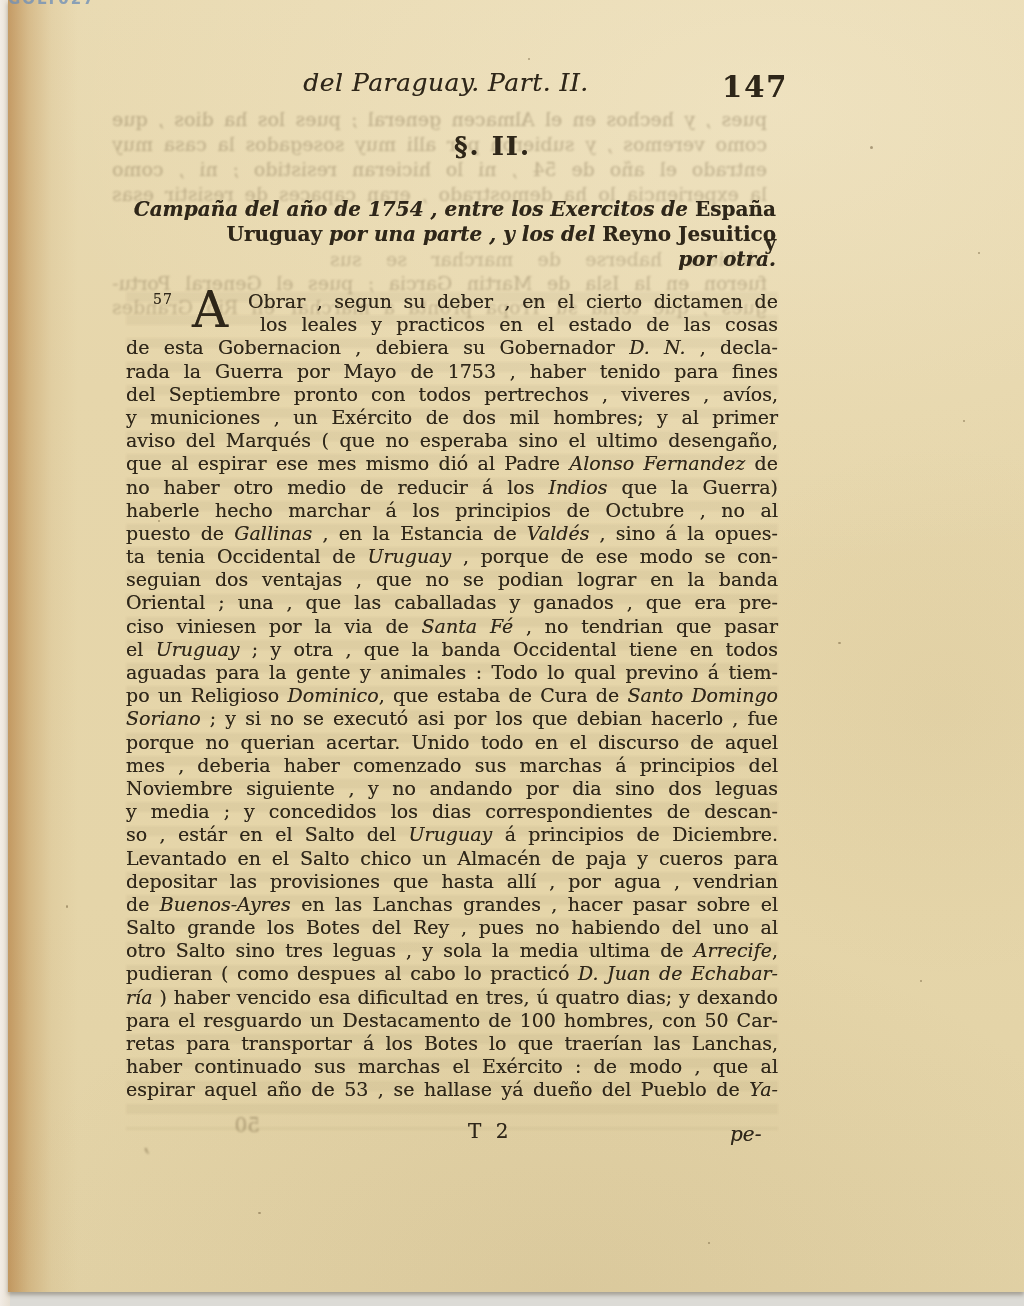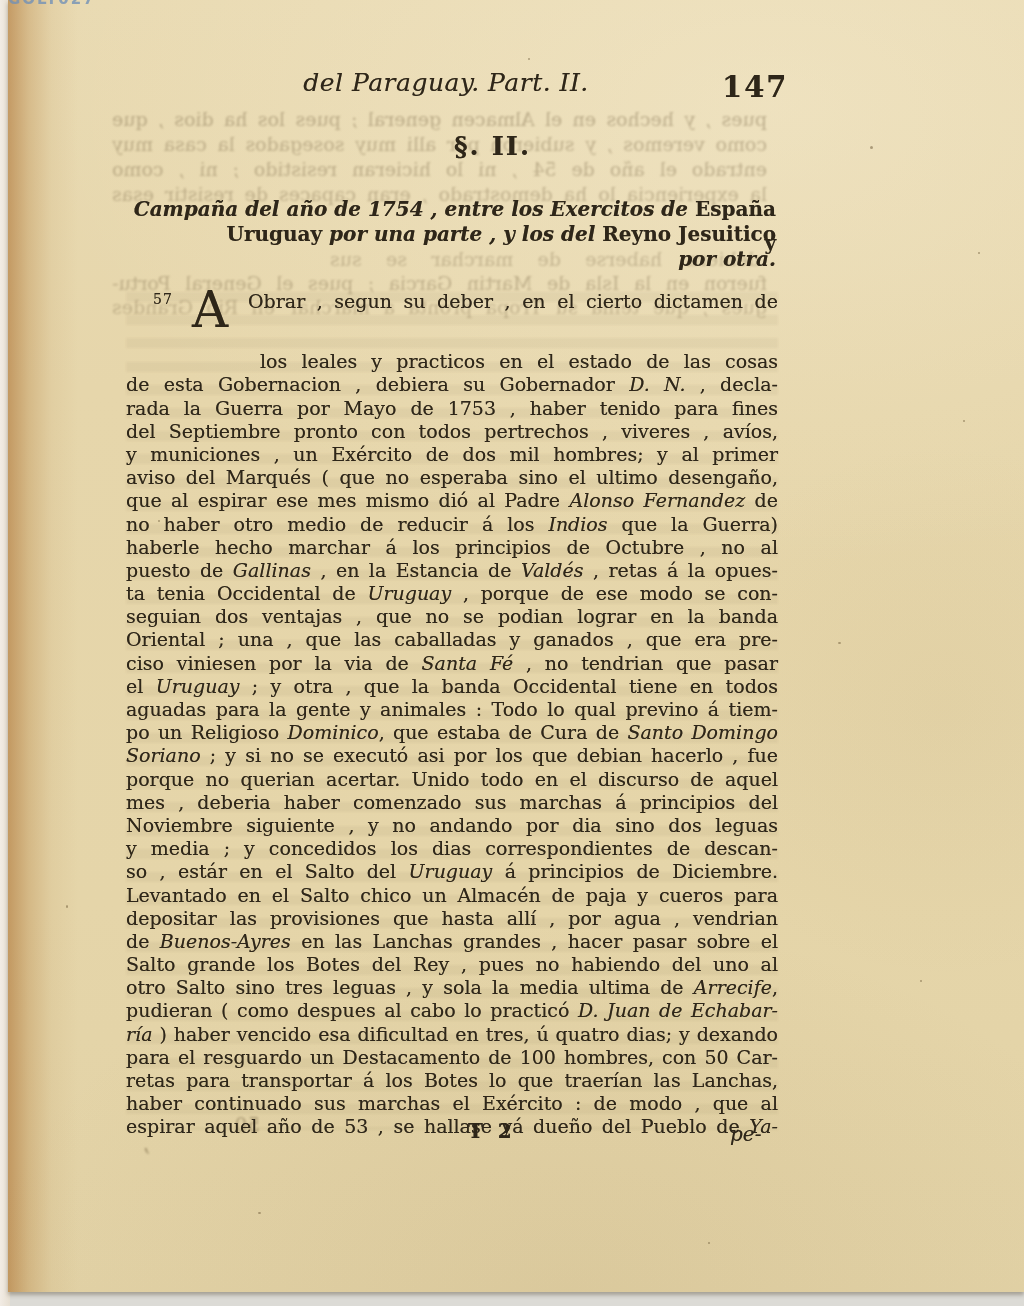--- a/index.html
+++ b/index.html
@@ -50,24 +50,24 @@
   .body-block{
     position:absolute;left:118px;top:290px;width:652px;
     font-size:19px;
   }
   .body-block .line{
     height:23.2px;line-height:23.2px;
     text-align:justify;text-align-last:justify;text-justify:inter-word;
     white-space:normal;overflow:visible;
   }
   .body-block .line.dc1{padding-left:122px;}
-  .body-block .line.dc2{padding-left:134px;margin-top:37px;}
+  .body-block .line.dc2{padding-left:134px;}
   .para-num{position:absolute;left:27px;top:1px;font-size:14px;letter-spacing:1px;}
   .drop-cap{position:absolute;left:66px;top:-3px;font-size:50px;line-height:46px;}
-  .signature{position:absolute;left:460px;top:1119px;font-size:20px;font-weight:bold;letter-spacing:4px;text-align:right;}
+  .signature{position:absolute;left:460px;top:1119px;font-size:20px;font-weight:normal;letter-spacing:4px;text-align:right;}
   .catchword{position:absolute;left:722px;top:1122px;font-size:20px;font-style:italic;text-align:center;}
   .bleed{
     position:absolute;transform:scaleX(-1);filter:blur(.8px);
     color:#6e5c3c;font-size:19px;line-height:22px;
     text-align:justify;text-align-last:justify;pointer-events:none;
   }
   .show-through{
     position:absolute;left:118px;top:292px;width:652px;height:838px;pointer-events:none;
     background:repeating-linear-gradient(180deg, rgba(125,105,65,.065) 0 10px, rgba(125,105,65,0) 10px 23.2px);
     filter:blur(1px);
@@ -115,21 +115,21 @@
         <div class="line dc1"><span>Obrar , segun su deber , en el cierto dictamen de</span></div>
         <div class="line dc2"><span>los leales y practicos en el estado de las cosas</span></div>
         <div class="line"><span>de esta Gobernacion , debiera su Gobernador </span><span class="it">D. N.</span><span> , decla-</span></div>
         <div class="line"><span>rada la Guerra por Mayo de 1753 , haber tenido para fines</span></div>
         <div class="line"><span>del Septiembre pronto con todos pertrechos , viveres , avíos,</span></div>
         <div class="line"><span>y municiones , un Exército de dos mil hombres; y al primer</span></div>
         <div class="line"><span>aviso del Marqués ( que no esperaba sino el ultimo desengaño,</span></div>
         <div class="line"><span>que al espirar ese mes mismo dió al Padre </span><span class="it">Alonso Fernandez</span><span> de</span></div>
         <div class="line"><span>no haber otro medio de reducir á los </span><span class="it">Indios</span><span> que la Guerra)</span></div>
         <div class="line"><span>haberle hecho marchar á los principios de Octubre , no al</span></div>
-        <div class="line"><span>puesto de </span><span class="it">Gallinas</span><span> , en la Estancia de </span><span class="it">Valdés</span><span> , retas á la opues-</span></div>
+        <div class="line"><span>puesto de </span><span class="it">Gallinas</span><span> , en la Estancia de </span><span class="it">Valdés</span><span> , sino á la opues-</span></div>
         <div class="line"><span>ta tenia Occidental de </span><span class="it">Uruguay</span><span> , porque de ese modo se con-</span></div>
         <div class="line"><span>seguian dos ventajas , que no se podian lograr en la banda</span></div>
         <div class="line"><span>Oriental ; una , que las caballadas y ganados , que era pre-</span></div>
         <div class="line"><span>ciso viniesen por la via de </span><span class="it">Santa Fé</span><span> , no tendrian que pasar</span></div>
         <div class="line"><span>el </span><span class="it">Uruguay</span><span> ; y otra , que la banda Occidental tiene en todos</span></div>
         <div class="line"><span>aguadas para la gente y animales : Todo lo qual previno á tiem-</span></div>
         <div class="line"><span>po un Religioso </span><span class="it">Dominico</span><span>, que estaba de Cura de </span><span class="it">Santo Domingo</span></div>
         <div class="line"><span class="it">Soriano</span><span> ; y si no se executó asi por los que debian hacerlo , fue</span></div>
         <div class="line"><span>porque no querian acertar. Unido todo en el discurso de aquel</span></div>
         <div class="line"><span>mes , deberia haber comenzado sus marchas á principios del</span></div>

